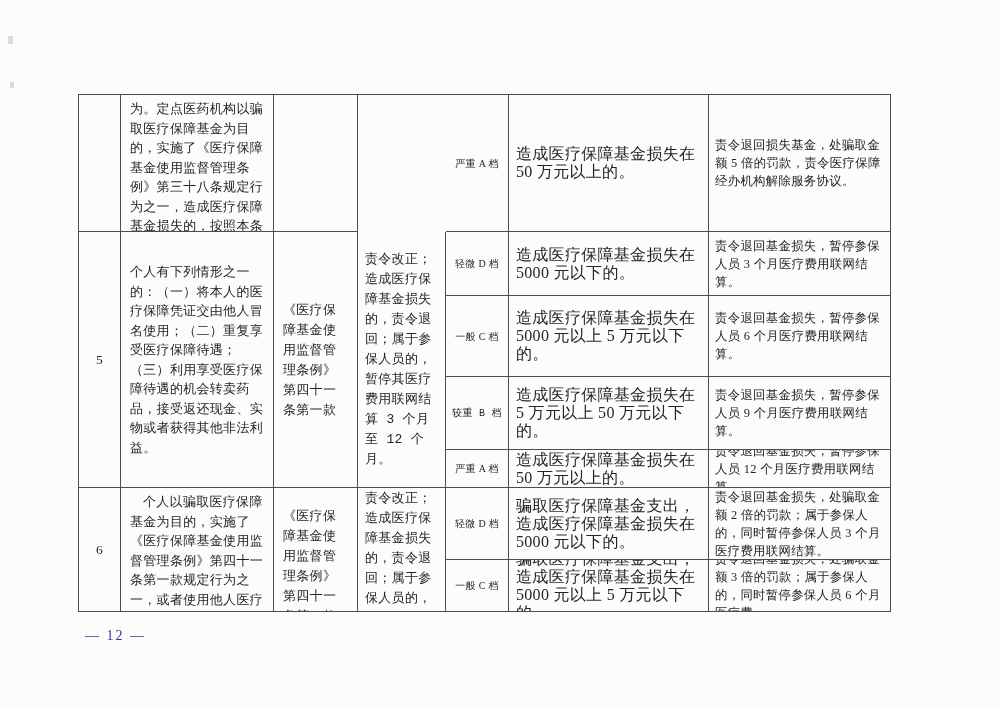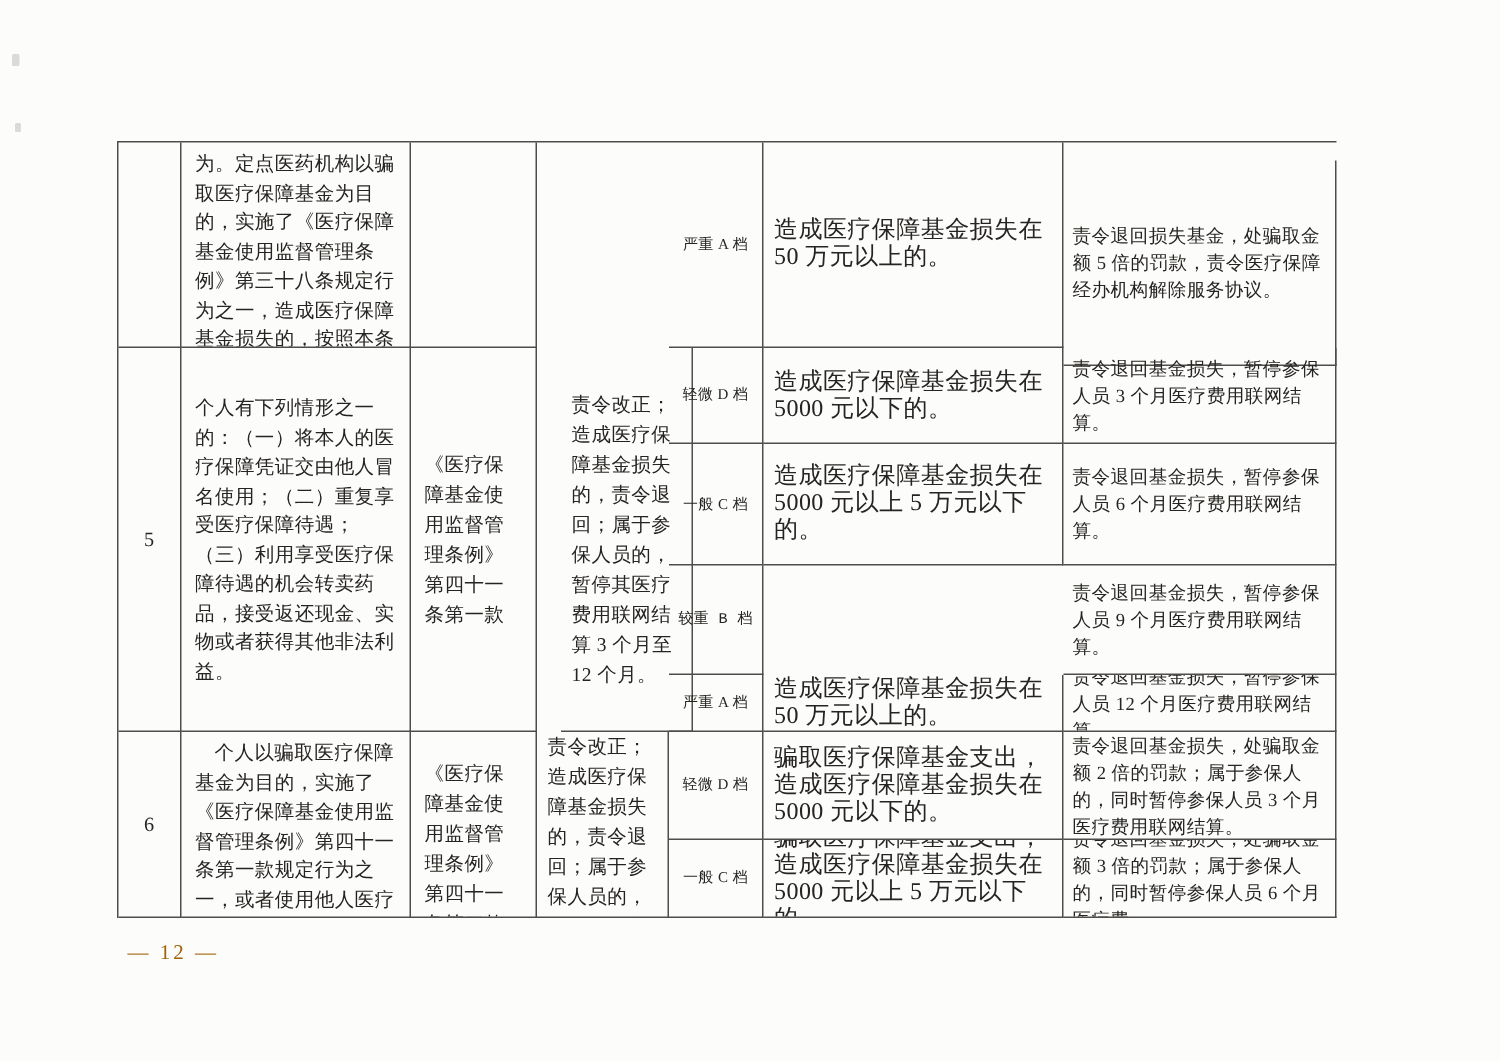--- a/index.html
+++ b/index.html
@@ -46,21 +46,21 @@
   .beh.indent .t{text-indent:1em;}
   .basis{padding:0 9px;line-height:20px;}
   .pen{padding:0 7px;line-height:20px;}
   .grade{font-size:10px;}
   .cond{padding:0 7px;font-size:16px;line-height:18px;}
   .pun{padding:0 6px;font-size:12.4px;line-height:18px;}
   .num{font-size:13.5px;}
 
   .footer{
     position:absolute;left:85px;top:628px;
-    font-size:14px;letter-spacing:2px;color:#a16207;
+    font-size:14px;letter-spacing:2px;color:#4c1d95;
   }
 </style>
 </head>
 <body>
 
 <div class="page">
   <div class="speck s1"></div>
   <div class="speck s2"></div>
 
   <div class="tbl">
@@ -73,34 +73,34 @@
       </div>
     <div class="c basis" style="left:195px;top:0;width:84px;height:137px;">
         <span class="t"></span>
       </div>
     <div class="c cc grade" style="left:367px;top:0;width:63px;height:137px;">
         <span class="t">严重 A 档</span>
       </div>
     <div class="c vc cond" style="left:430px;top:0;width:200px;height:137px;">
         <span class="t">造成医疗保障基金损失在 50 万元以上的。</span>
       </div>
-    <div class="c vc pun" style="left:630px;top:12px;width:182px;height:137px;">
+    <div class="c vc pun" style="left:630px;top:0;width:182px;height:137px;">
         <span class="t">责令退回损失基金，处骗取金额 5 倍的罚款，责令医疗保障经办机构解除服务协议。</span>
       </div>
 
     <div class="c cc num" style="left:0;top:137px;width:42px;height:256px;">
         <span class="t">5</span>
       </div>
     <div class="c vc beh" style="left:42px;top:137px;width:153px;height:256px;">
         <span class="t">个人有下列情形之一的：（一）将本人的医疗保障凭证交由他人冒名使用；（二）重复享受医疗保障待遇；（三）利用享受医疗保障待遇的机会转卖药品，接受返还现金、实物或者获得其他非法利益。</span>
       </div>
     <div class="c vc basis" style="left:195px;top:137px;width:84px;height:256px;">
         <span class="t">《医疗保障基金使用监督管理条例》第四十一条第一款</span>
       </div>
-    <div class="c vc pen" style="left:295px;top:137px;width:88px;height:256px;">
+    <div class="c vc pen" style="left:279px;top:137px;width:88px;height:256px;font-family:Liberation Mono, monospace;">
         <span class="t">责令改正；造成医疗保障基金损失的，责令退回；属于参保人员的，暂停其医疗费用联网结算 3 个月至 12 个月。</span>
       </div>
 
     <div class="c cc grade" style="left:367px;top:137px;width:63px;height:64px;">
         <span class="t">轻微 D 档</span>
       </div>
     <div class="c vc cond" style="left:430px;top:137px;width:200px;height:64px;">
         <span class="t">造成医疗保障基金损失在 5000 元以下的。</span>
       </div>
     <div class="c vc pun" style="left:630px;top:137px;width:182px;height:64px;">
@@ -112,20 +112,23 @@
       </div>
     <div class="c vc cond" style="left:430px;top:201px;width:200px;height:81px;">
         <span class="t">造成医疗保障基金损失在 5000 元以上 5 万元以下的。</span>
       </div>
     <div class="c vc pun" style="left:630px;top:201px;width:182px;height:81px;">
         <span class="t">责令退回基金损失，暂停参保人员 6 个月医疗费用联网结算。</span>
       </div>
 
     <div class="c cc grade" style="left:367px;top:282px;width:63px;height:73px;font-family:Liberation Mono, monospace;">
         <span class="t">较重 B 档</span>
+      </div>
+    <div class="c vc cond" style="left:430px;top:282px;width:200px;height:73px;">
+        <span class="t">造成医疗保障基金损失在 5 万元以上 50 万元以下的。</span>
       </div>
     <div class="c vc pun" style="left:630px;top:282px;width:182px;height:73px;">
         <span class="t">责令退回基金损失，暂停参保人员 9 个月医疗费用联网结算。</span>
       </div>
 
     <div class="c cc grade" style="left:367px;top:355px;width:63px;height:38px;">
         <span class="t">严重 A 档</span>
       </div>
     <div class="c vc cond" style="left:430px;top:355px;width:200px;height:38px;">
         <span class="t">造成医疗保障基金损失在 50 万元以上的。</span>

